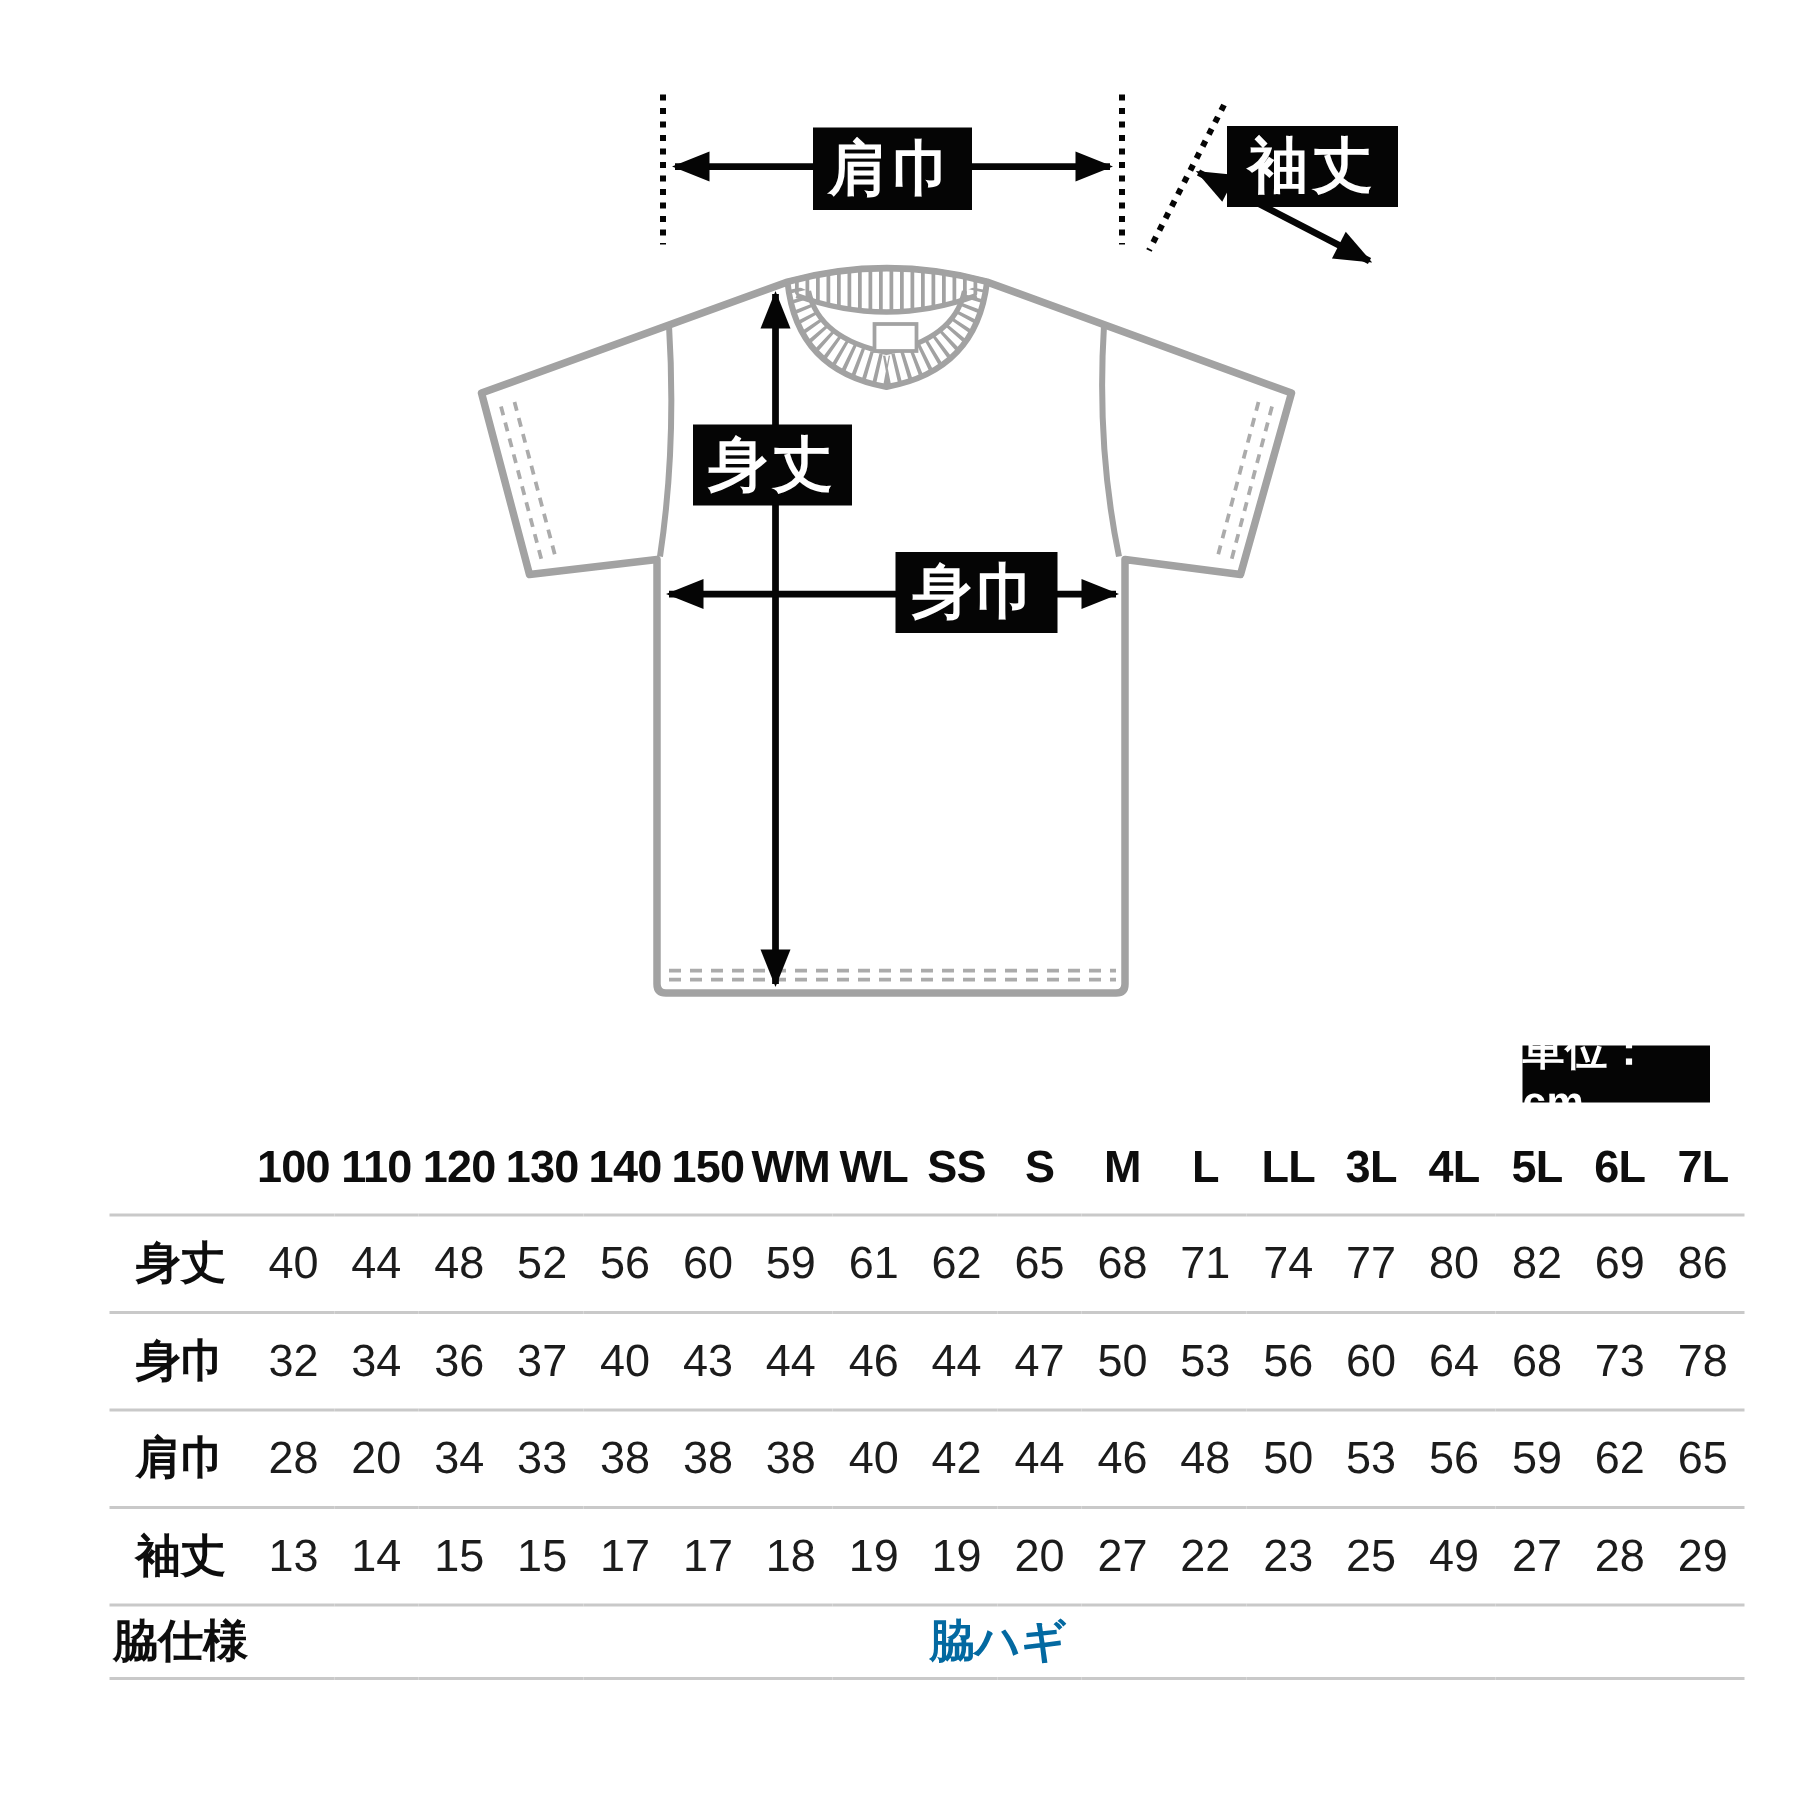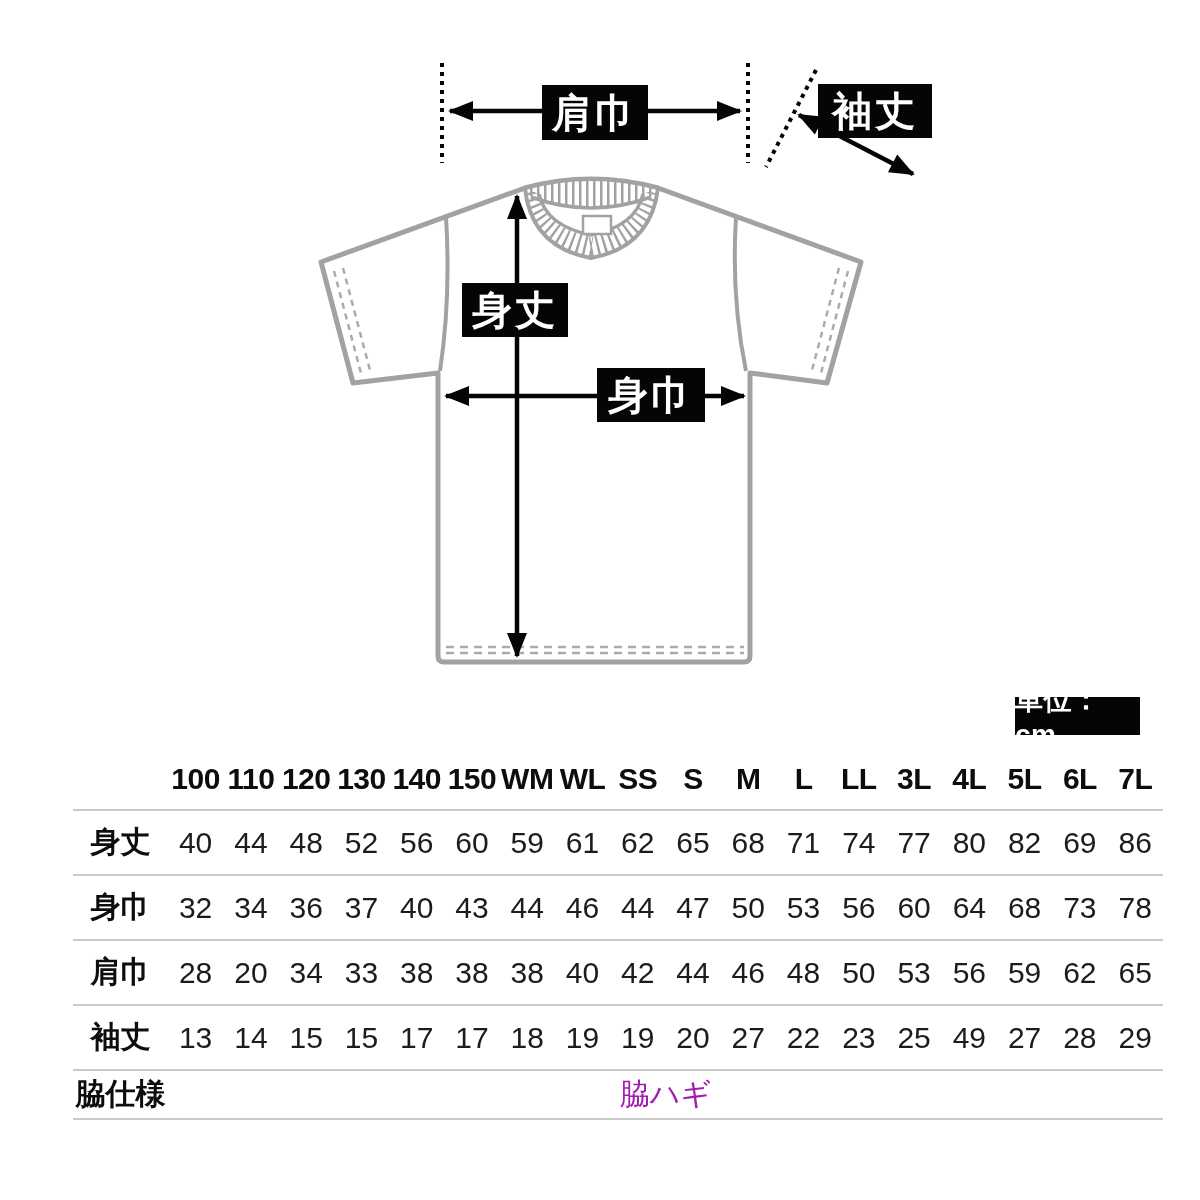--- a/index.html
+++ b/index.html
@@ -18,21 +18,21 @@
   table.size-table col.label-col{width:95px;}
   table.size-table tr{border-bottom:2px solid #c9c9c9;}
   table.size-table th,table.size-table td{padding:0;margin:0;text-align:center;
       vertical-align:middle;font-size:30px;white-space:nowrap;}
   tr.header-row{height:61px;}
   tr.data-row{height:65px;}
   tr.spec-row{height:49px;}
   tr.header-row th{font-weight:700;letter-spacing:-0.5px;color:#0d0d0d;}
   th.rowlabel{text-align:left;font-weight:700;padding-left:2px;color:#0d0d0d;}
   td.val{font-weight:400;color:#1c1c1c;}
-  td.spec-val{font-weight:400;color:#a21caf;}
+  td.spec-val{font-weight:700;color:#0369a1;}
 </style>
 </head>
 <body>
 
 <div class="page">
 
   <svg class="diagram" width="1200" height="745" viewBox="0 0 1200 745">
     <defs>
       <marker id="mEnd" markerWidth="27" markerHeight="22" refX="24" refY="11" orient="auto" markerUnits="userSpaceOnUse">
         <path d="M1,1 L26,11 L1,21 Z" fill="#050505"></path>

